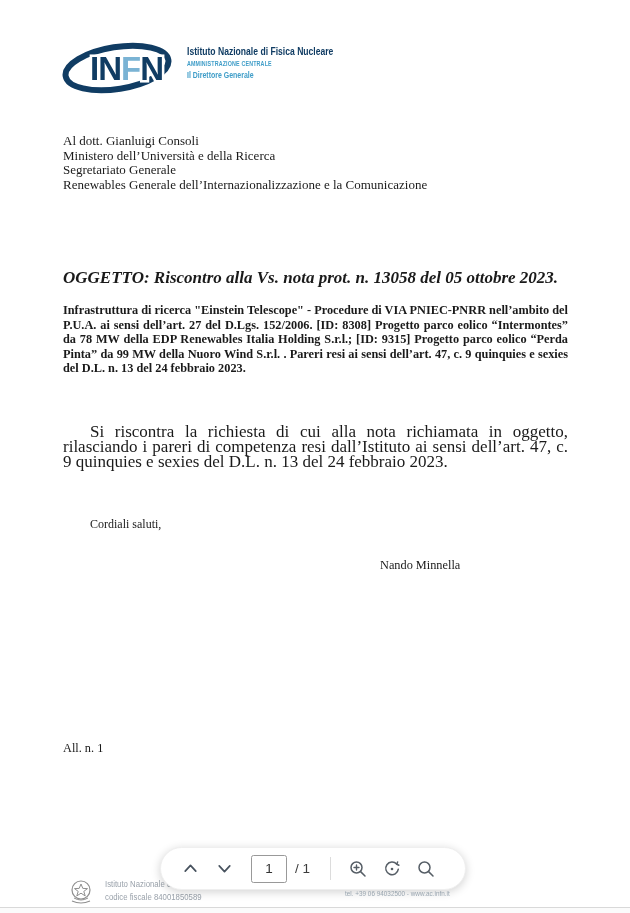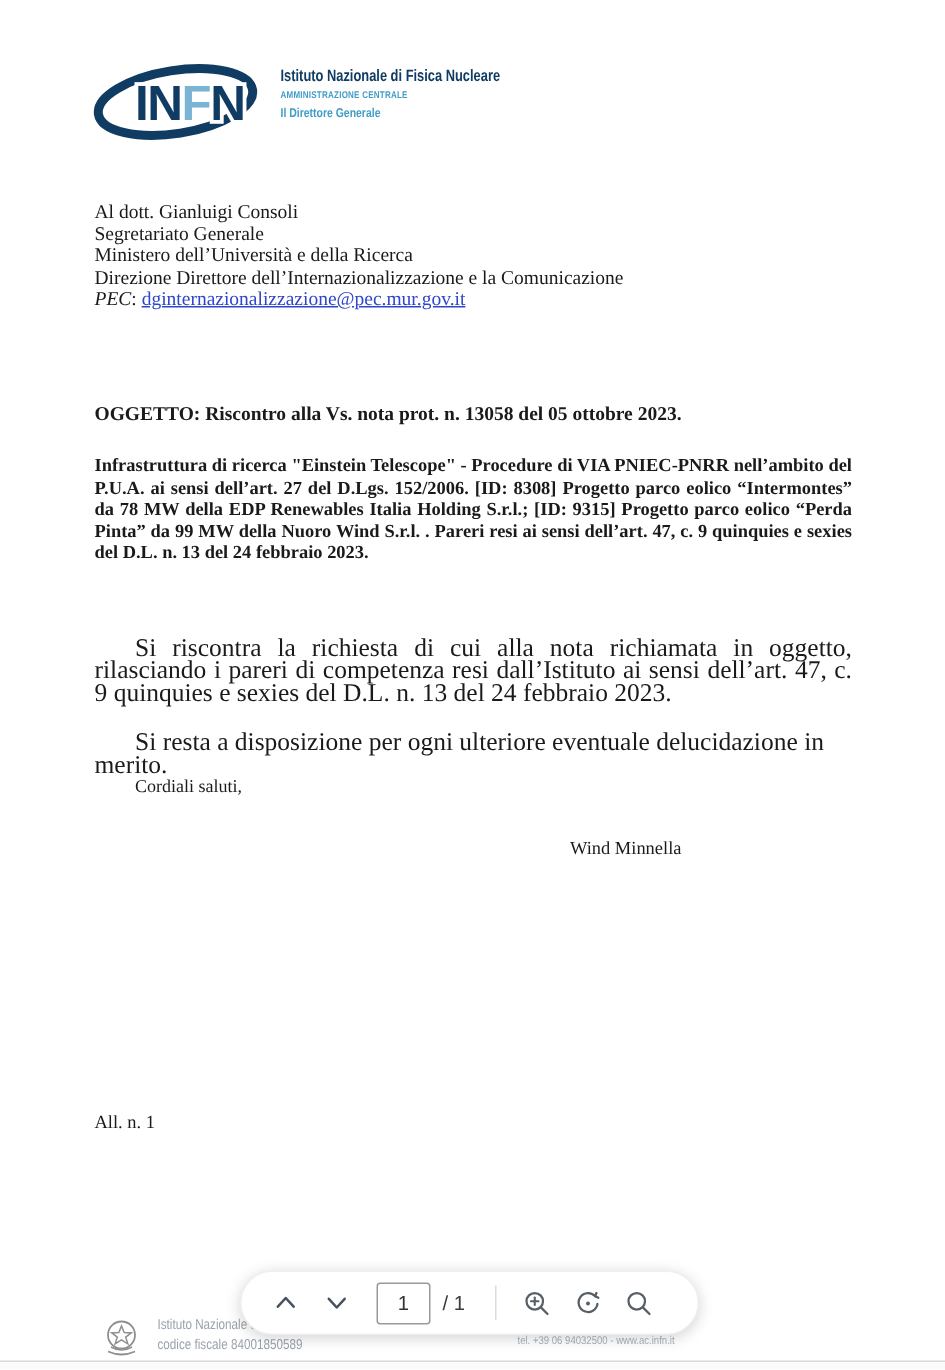--- a/index.html
+++ b/index.html
@@ -21,21 +21,21 @@
           transform:scaleX(0.78);transform-origin:left top;}
   .lh-dept{color:var(--lightblue);font-size:6.5px;font-weight:700;letter-spacing:.2px;
           margin-top:3px;white-space:nowrap;transform:scaleX(0.82);transform-origin:left top;}
   .lh-office{color:var(--lightblue);font-size:8.5px;font-weight:700;margin-top:3px;
           white-space:nowrap;transform:scaleX(0.82);transform-origin:left top;}
 
   
   .address{position:absolute;left:63px;top:134px;font-size:13px;line-height:14.5px;}
   .address a{color:var(--link);text-decoration:underline;}
   .lbl-italic{font-style:italic;}
-  .subject1{position:absolute;left:63px;top:268px;width:505px;font-size:13px;font-weight:700;}
+  .subject1{position:absolute;left:63px;top:268px;width:505px;font-size:17px;font-weight:700;font-style:italic;}
   .subject2{position:absolute;left:63px;top:303px;width:505px;font-size:12.3px;font-weight:700;
             line-height:14.6px;text-align:justify;}
   .para{position:absolute;left:63px;width:505px;font-size:17px;line-height:15.2px;
         text-align:justify;text-indent:27px;}
   .p1{top:424px;}
   .p2{top:487px;text-align:left;}
   .closing{position:absolute;left:90px;top:517px;font-size:12px;}
   .signature{position:absolute;left:380px;top:558px;font-size:12.3px;}
   .attach{position:absolute;left:63px;top:703px;font-size:12.3px;margin-top:38px;}
 
@@ -79,33 +79,31 @@
     </text>
   </svg>
   <div class="lh-text">
     <div class="lh-org">Istituto Nazionale di Fisica Nucleare</div>
     <div class="lh-dept">AMMINISTRAZIONE CENTRALE</div>
     <div class="lh-office">Il Direttore Generale</div>
   </div>
 
   <div class="address">
     <div>Al dott. Gianluigi Consoli</div>
+    <div>Ministero dell’Università e della Ricerca</div>
     <div>Segretariato Generale</div>
-    <div>Ministero dell’Università e della Ricerca</div>
-    <div>Direzione Direttore dell’Internazionalizzazione e la Comunicazione</div>
-    <div><span class="lbl-italic">PEC</span>: <a href="#">dginternazionalizzazione@pec.mur.gov.it</a></div>
+    <div>Renewables Generale dell’Internazionalizzazione e la Comunicazione</div>
   </div>
 
   <div class="subject1">OGGETTO: Riscontro alla Vs. nota prot. n. 13058 del 05 ottobre 2023.</div>
   <div class="subject2">Infrastruttura di ricerca "Einstein Telescope" - Procedure di VIA PNIEC-PNRR nell’ambito del P.U.A. ai sensi dell’art. 27 del D.Lgs. 152/2006. [ID: 8308] Progetto parco eolico “Intermontes” da 78 MW della EDP Renewables Italia Holding S.r.l.; [ID: 9315] Progetto parco eolico “Perda Pinta” da 99 MW della Nuoro Wind S.r.l. . Pareri resi ai sensi dell’art. 47, c. 9 quinquies e sexies del D.L. n. 13 del 24 febbraio 2023.</div>
 
   <div class="para p1">Si riscontra la richiesta di cui alla nota richiamata in oggetto, rilasciando i pareri di competenza resi dall’Istituto ai sensi dell’art. 47, c. 9 quinquies e sexies del D.L. n. 13 del 24 febbraio 2023.</div>
-  <div class="para p2">Si resta a disposizione per ogni ulteriore eventuale delucidazione in merito.</div>
   <div class="closing">Cordiali saluti,</div>
-  <div class="signature">Wind Minnella</div>
+  <div class="signature">Nando Minnella</div>
   <div class="attach">All. n. 1</div>
 
   <svg class="emblem" viewBox="0 0 30 30">
     <circle cx="15" cy="14" r="9" fill="none" stroke="#8f8f8f" stroke-width="1.2"></circle>
     <path d="M15 8 L16.8 12.4 L21.5 12.6 L17.8 15.4 L19.2 19.9 L15 17.2 L10.8 19.9 L12.2 15.4 L8.5 12.6 L13.2 12.4 Z" fill="none" stroke="#8f8f8f" stroke-width="1"></path>
     <path d="M6 25 Q15 29 24 25" fill="none" stroke="#8f8f8f" stroke-width="1.2"></path>
     <path d="M8 22 Q15 26 22 22" fill="none" stroke="#8f8f8f" stroke-width="1"></path>
   </svg>
   <div class="f-left">
     <div>Istituto Nazionale di Fisica Nucleare</div>

